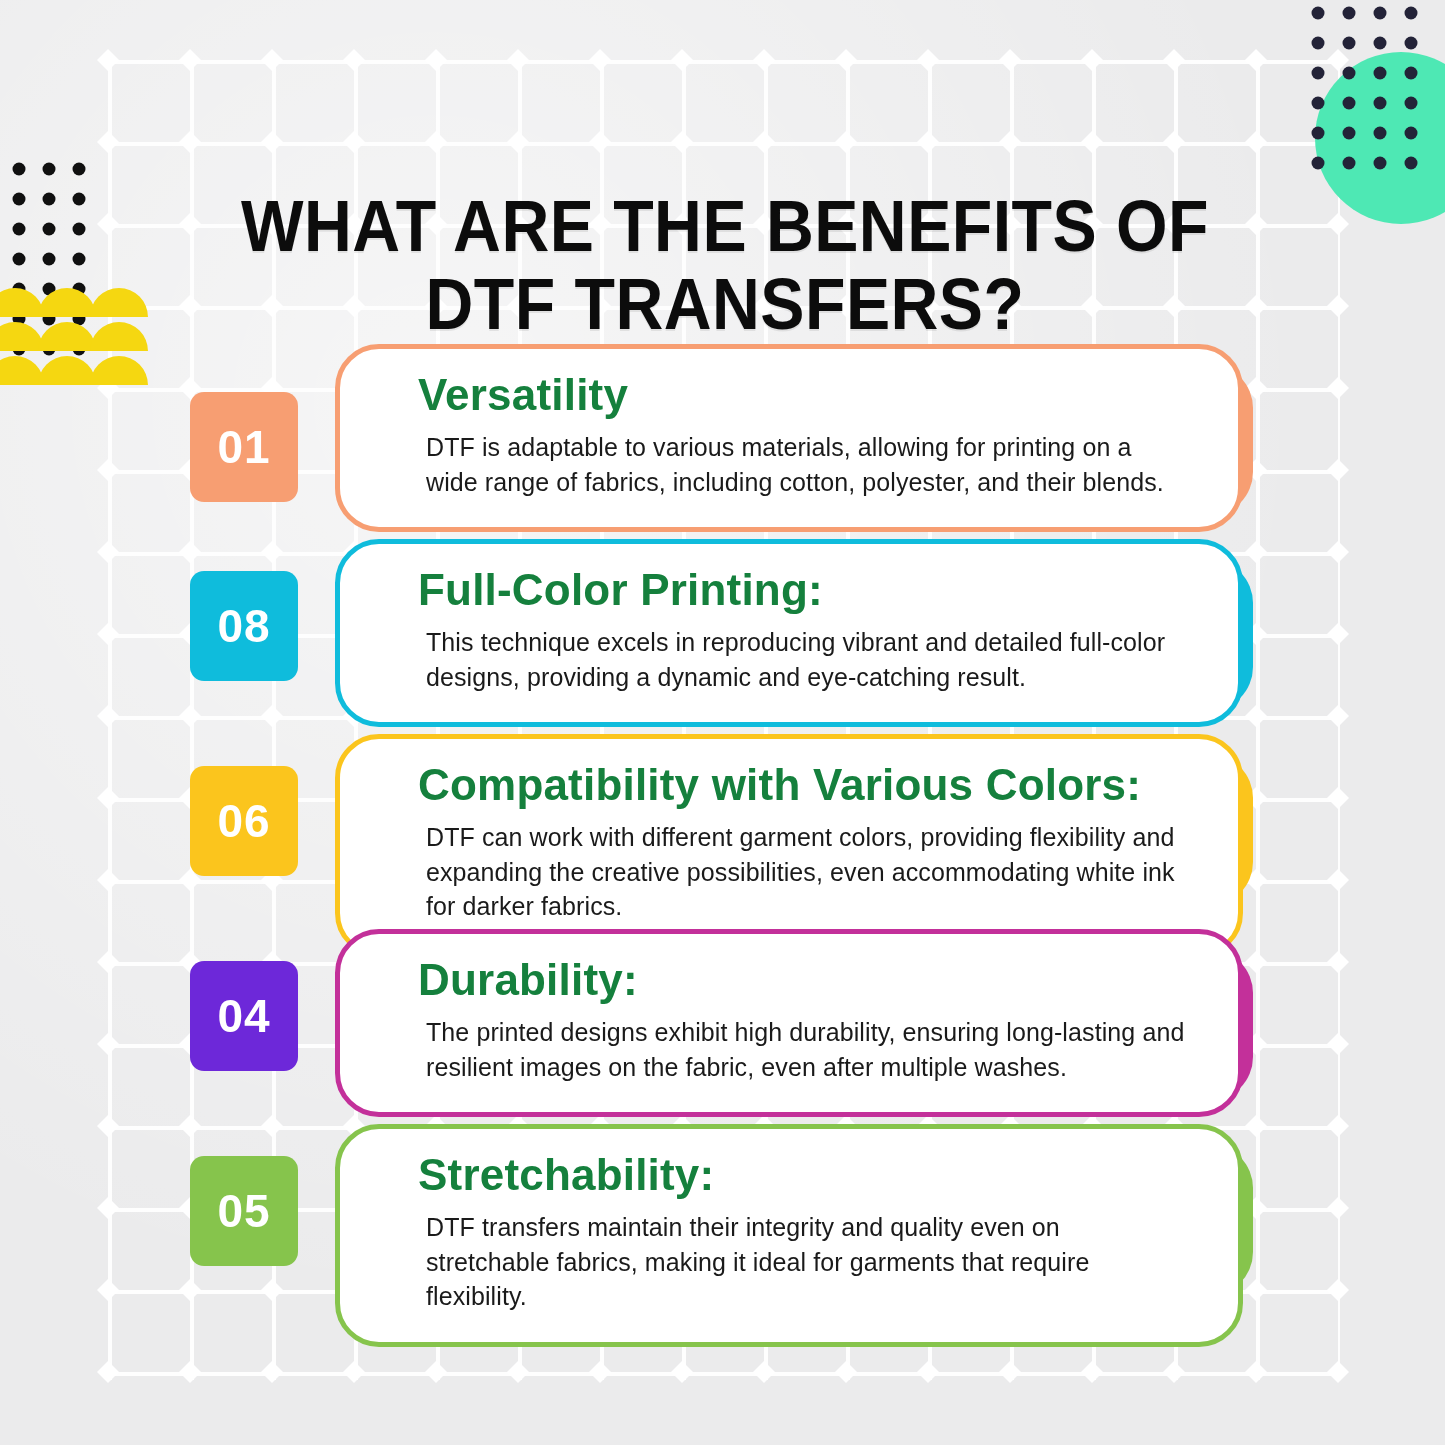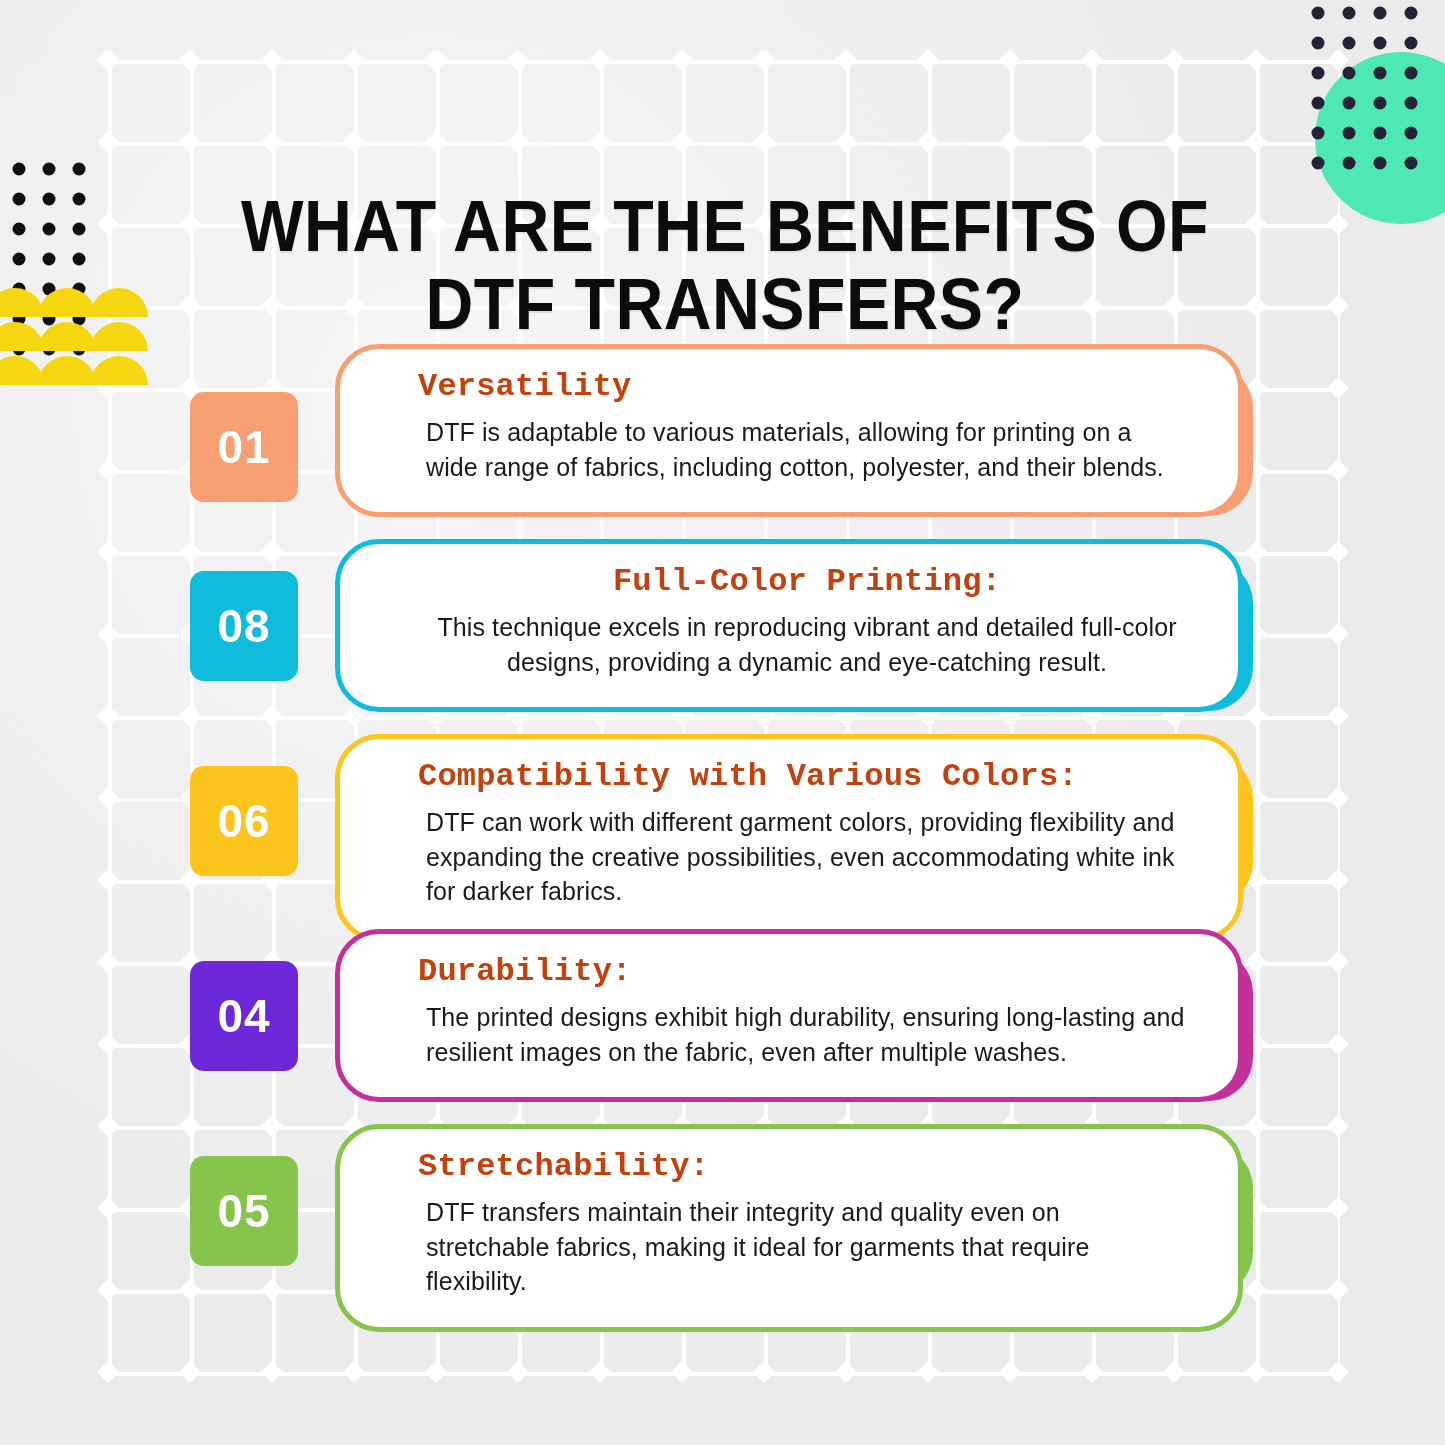--- a/index.html
+++ b/index.html
@@ -153,25 +153,25 @@
     position: relative;
     width: 908px;
     min-height: 140px;
     background: #ffffff;
     border: 5px solid #000;
     border-radius: 44px;
     box-sizing: border-box;
     padding: 18px 42px 20px 78px;
   }
   .card-title {
-    font-family: Liberation Mono, monospace;
+    font-family: Liberation Sans, sans-serif;
     font-weight: 700;
-    font-size: 32px;
+    font-size: 44px;
     line-height: 1.25;
-    color: #c2410c;
+    color: #15803d;
     margin: 0 0 6px 0;
     letter-spacing: 0.2px;
   }
   .card-body {
     font-family: "Liberation Sans Narrow", "Liberation Sans", sans-serif;
     font-weight: 400;
     font-size: 25px;
     line-height: 1.38;
     color: #1a1a1a;
     margin: 8px;
@@ -539,21 +539,21 @@
           <div class="card" style="border-color: rgb(247, 158, 114);">
             <div class="card-title">Versatility</div>
             <div class="card-body">DTF is adaptable to various materials, allowing for printing on a wide range of fabrics, including cotton, polyester, and their blends.</div>
           </div>
         </div>
       </div>
       <div class="row">
         <div class="badge" style="background: rgb(15, 188, 220); top: 32px;">08</div>
         <div class="card-wrap">
           <div class="card-shadow" style="background: rgb(15, 188, 220);"></div>
-          <div class="card" style="border-color: rgb(15, 188, 220); text-align: center;">
+          <div class="card" style="border-color: rgb(15, 188, 220);">
             <div class="card-title">Full-Color Printing:</div>
             <div class="card-body">This technique excels in reproducing vibrant and detailed full-color designs, providing a dynamic and eye-catching result.</div>
           </div>
         </div>
       </div>
       <div class="row">
         <div class="badge" style="background: rgb(251, 197, 29); top: 32px;">06</div>
         <div class="card-wrap">
           <div class="card-shadow" style="background: rgb(251, 197, 29);"></div>
           <div class="card" style="border-color: rgb(251, 197, 29);">

